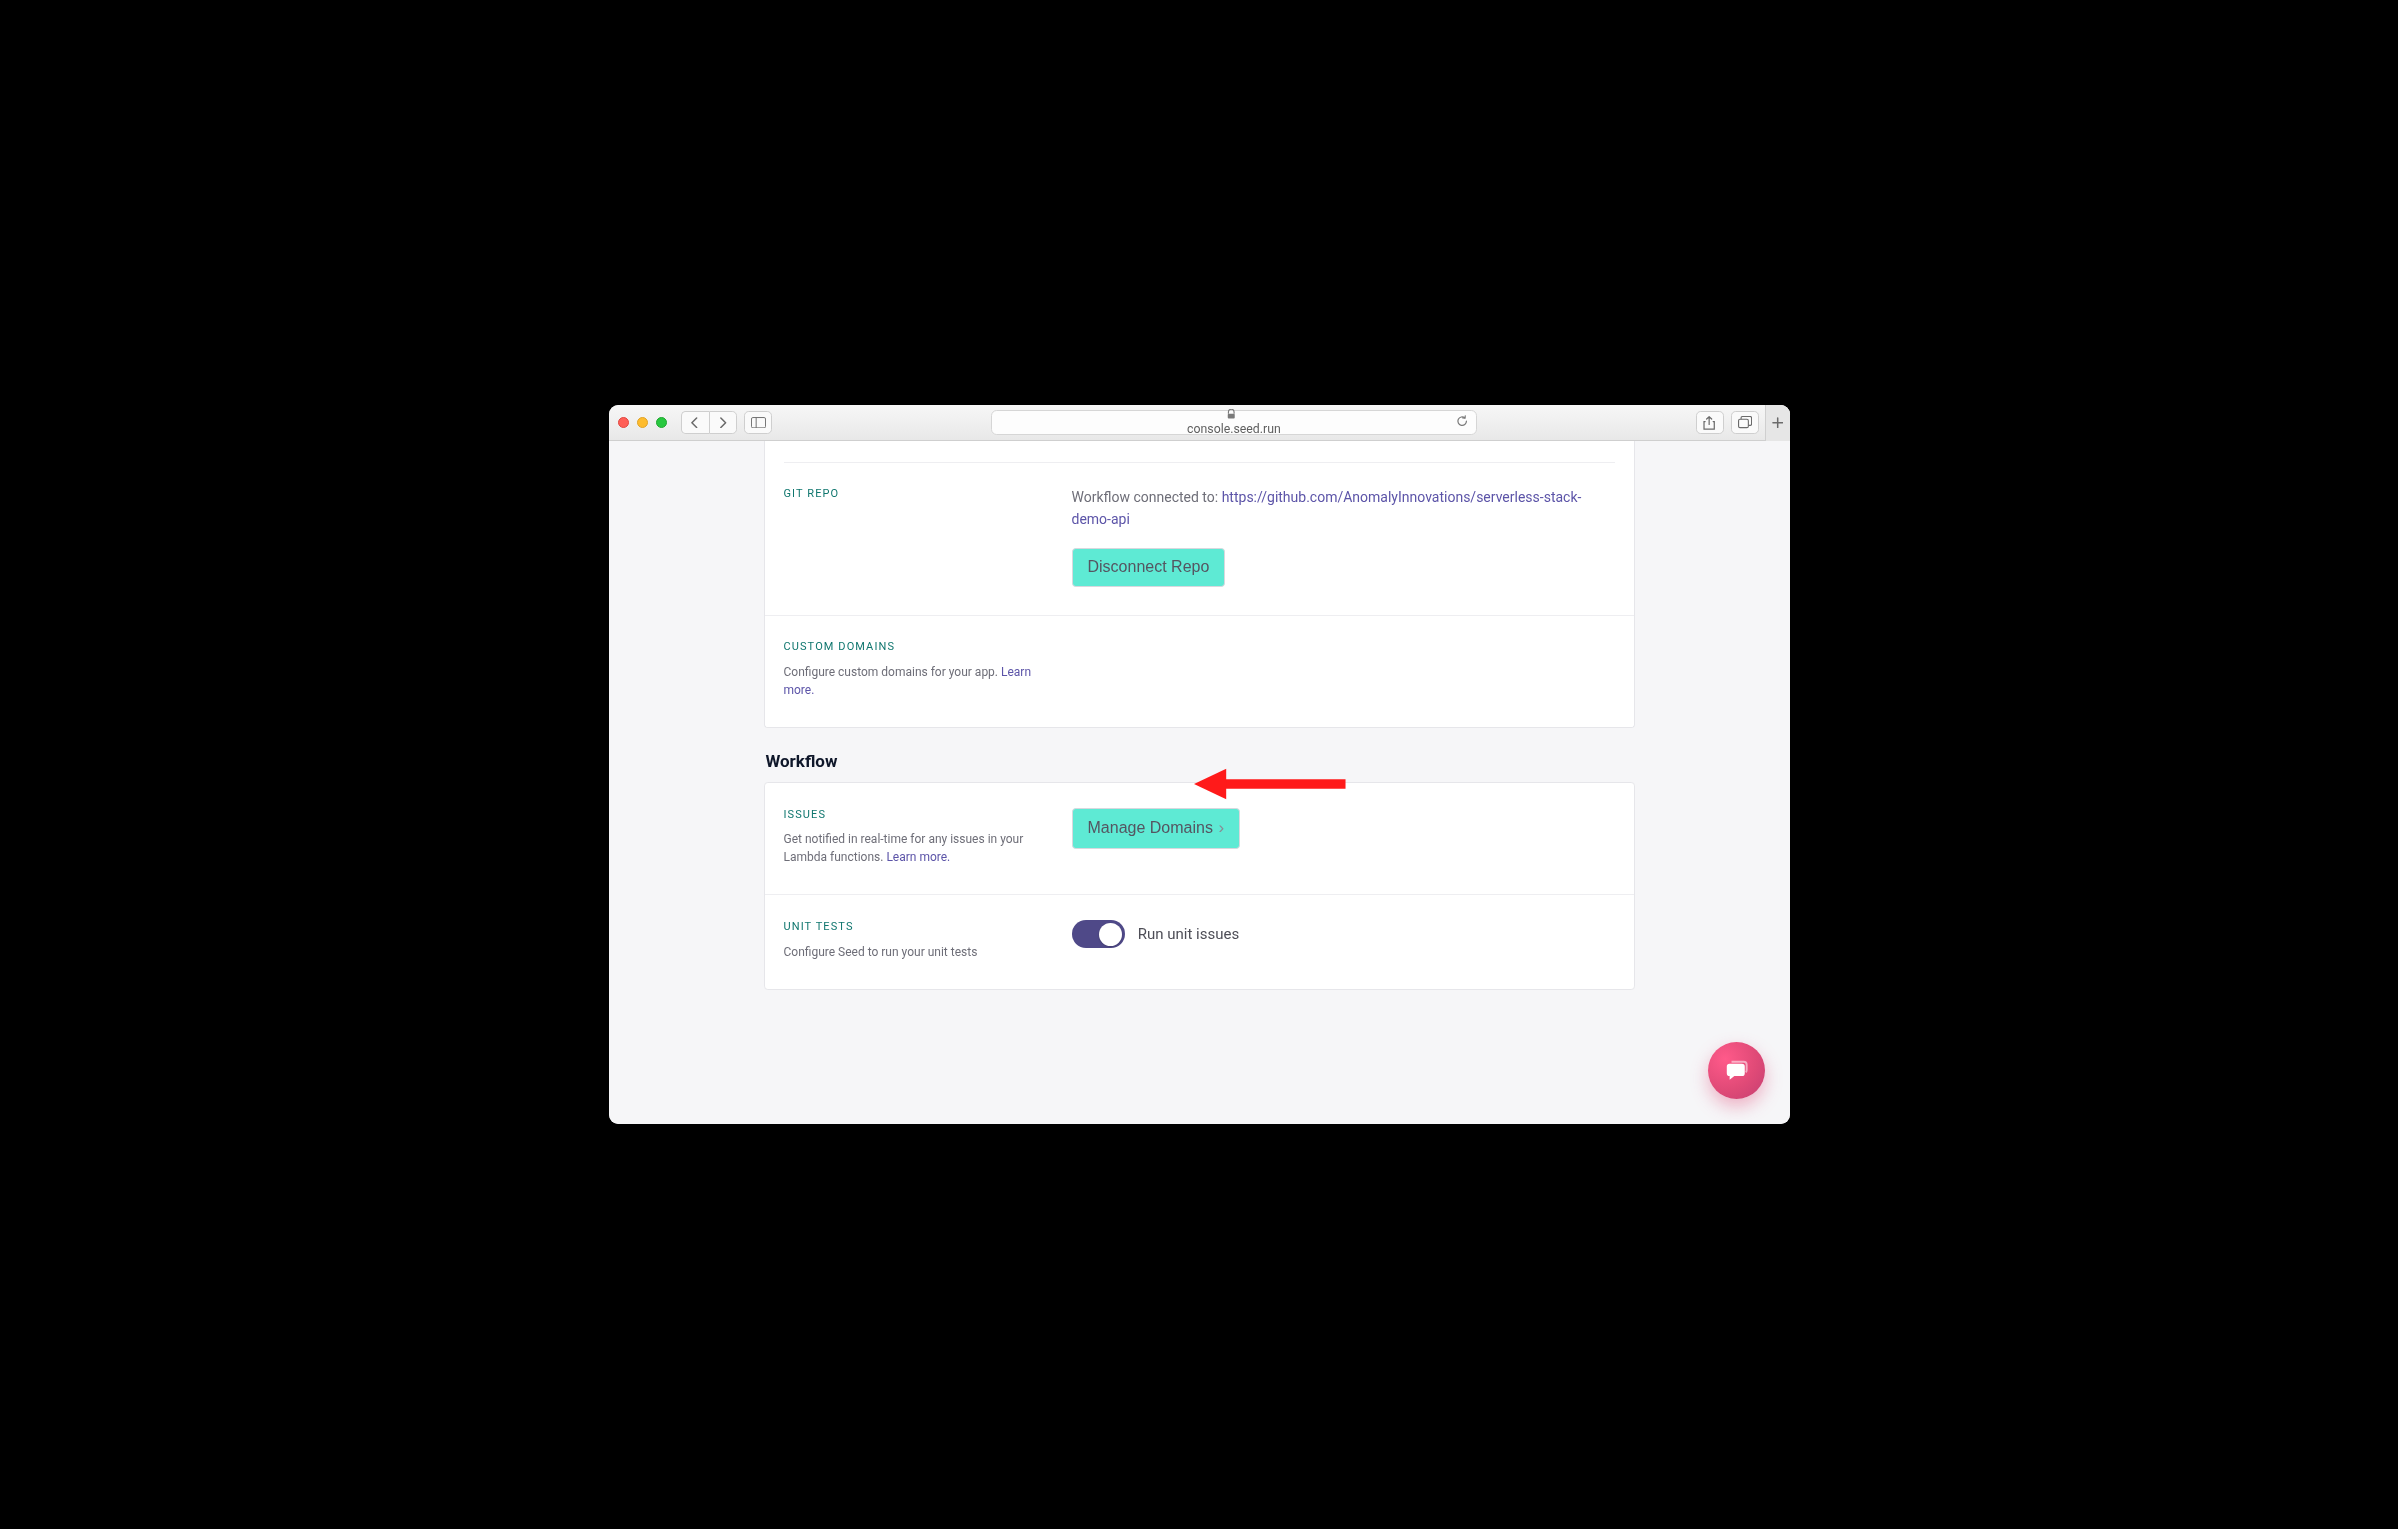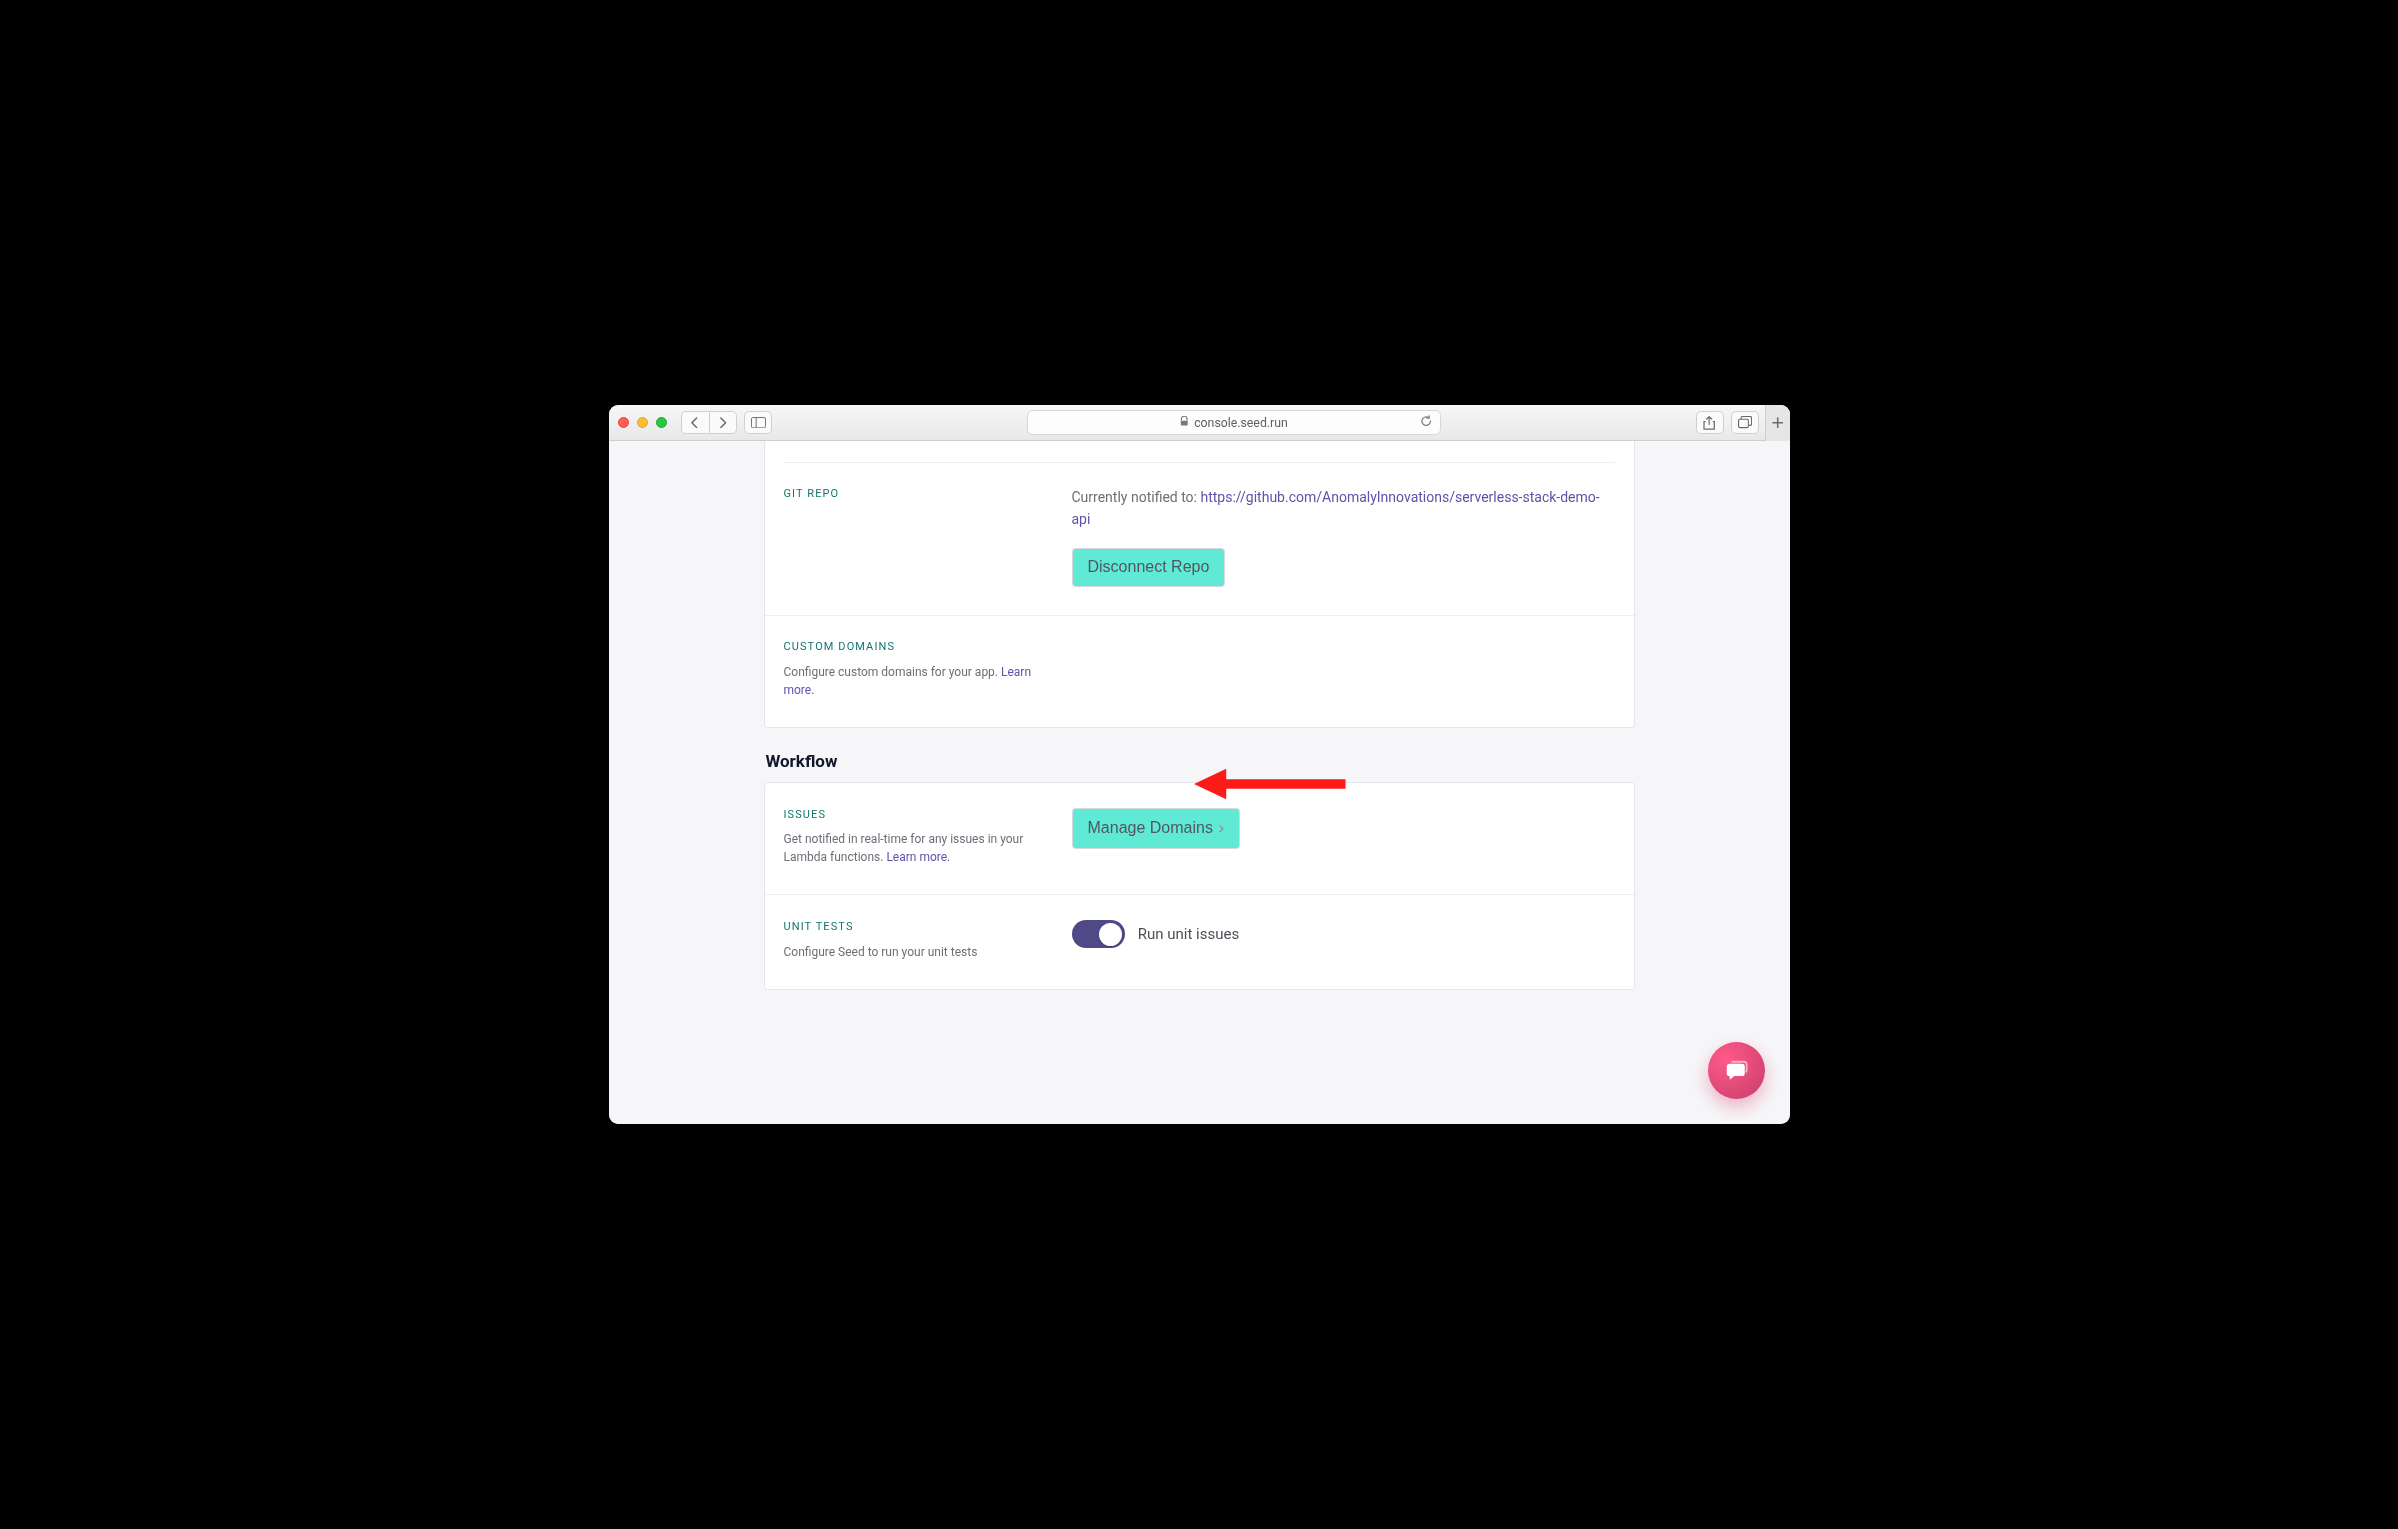--- a/index.html
+++ b/index.html
@@ -47,23 +47,23 @@
     .nav-group { display:flex; margin-right:7.6px; }
     .nav-group .bar-btn { width:28px; }
     .nav-group .bar-btn:first-child { border-right:none; border-top-right-radius:0; border-bottom-right-radius:0; }
     .nav-group .bar-btn:last-child  { border-top-left-radius:0; border-bottom-left-radius:0; }
     .sidebar-btn { width:28px; margin-right:9.5px; }
 
     .addr-wrap {
       flex:1; display:flex; justify-content:center;
     }
     .address-bar {
-      width:414px; height:24.6px; background:#fdfdfd; border:0.9px solid #d6d6d6;
+      width:486px; height:24.6px; background:#fdfdfd; border:0.9px solid #d6d6d6;
       border-radius:5.7px; display:flex; align-items:center; justify-content:center;
-      position:relative; color:#5f5f5f; font-size:12.3px;
+      position:relative; color:#5f5f5f; font-size:12.3px;flex-direction:column;
     }
     .address-bar .lock { margin-right:5.7px; font-size:10.4px; color:#7a7a7a; }
     .address-bar .reload { position:absolute; right:7.6px; color:#7a7a7a; font-size:12.3px; }
 
     .right-controls { display:flex; gap:7.6px; margin-left:9.5px; align-items:center; }
     .right-controls .bar-btn { width:28px; }
 
     .new-tab-btn {
       width:24.6px; height:36px; display:flex; align-items:center; justify-content:center;
       background:#e6e6e6; border-left:0.9px solid #cfcfcf; margin-left:5.7px; margin-right:-9.5px;
@@ -223,21 +223,21 @@
       <div class="card top">
         <div class="pretop"></div>
         <div class="top-divider"></div>
 
         <div class="section">
           <div class="left">
             <div class="sec-title">GIT REPO</div>
           </div>
           <div class="right">
             <p class="body-text">
-              <span>Currently notified to: </span><a href="#" class="link">https://github.com/AnomalyInnovations/serverless-stack-demo-api</a>
+              <span>Workflow connected to: </span><a href="#" class="link">https://github.com/AnomalyInnovations/serverless-stack-demo-api</a>
             </p>
             <div style="height:17px"></div>
             <button class="btn">
               <span>Disconnect Repo</span>
             </button>
           </div>
         </div>
 
         <div class="section">
           <div class="left">

